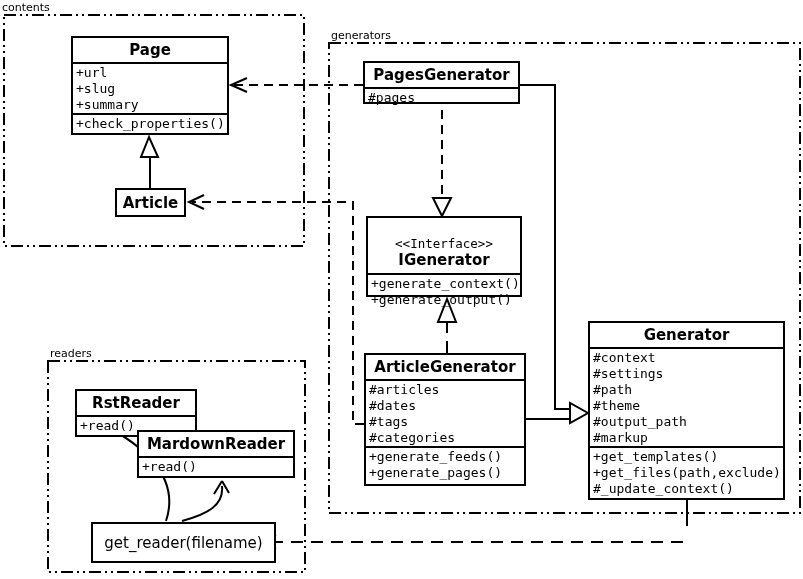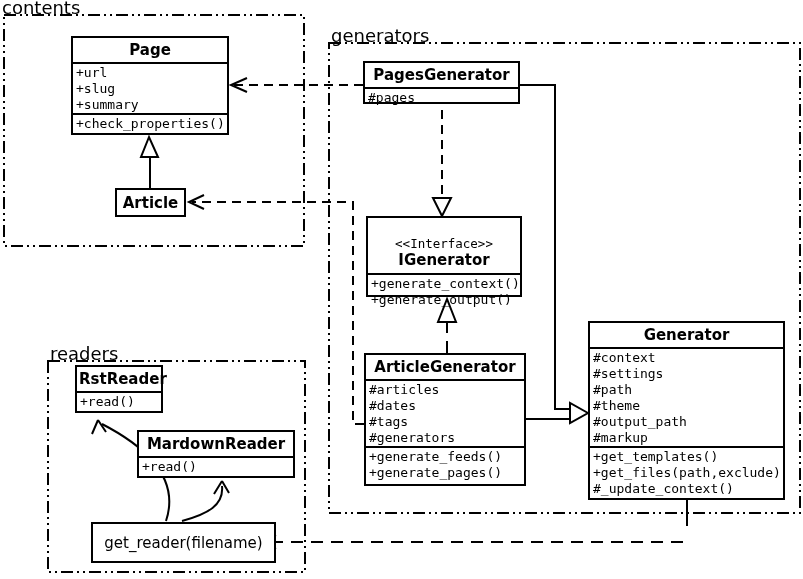--- a/index.html
+++ b/index.html
@@ -5,21 +5,21 @@
   html,body{margin:0;padding:0;background:#ffffff;}
   .canvas{
     position:relative;width:803px;height:579px;background:#ffffff;
     font-family:"DejaVu Sans",sans-serif;color:#000;overflow:hidden;
   }
   svg.layer{position:absolute;left:0;top:0;}
   .pkg{stroke-dasharray:12 4 2 4 2 4;}
   .dash{stroke-dasharray:9 6;}
   .dash2{stroke-dasharray:12 8;}
   .pkg-label{
-    position:absolute;font-size:18px;line-height:16px;white-space:nowrap;
+    position:absolute;font-size:11px;line-height:16px;white-space:nowrap;
   }
   .cls{
     position:absolute;background:#ffffff;border:2px solid #000;box-sizing:border-box;
   }
   .cls .title{
     font-weight:bold;font-size:15px;line-height:19px;text-align:center;
     padding:3px 2px 2px;white-space:nowrap;
   }
   .cls .stereo{
     font-family:"DejaVu Sans Mono",monospace;font-weight:normal;
@@ -122,21 +122,21 @@
       <div>+generate_output()</div>
     </div>
   </div>
 
   <div class="cls" style="left:364px;top:353px;width:162px;height:133px">
     <div class="title">ArticleGenerator</div>
     <div class="sect">
       <div>#articles</div>
       <div>#dates</div>
       <div>#tags</div>
-      <div>#generators</div>
+      <div>#categories</div>
     </div>
     <div class="sect">
       <div>+generate_feeds()</div>
       <div>+generate_pages()</div>
     </div>
   </div>
 
   <div class="cls" style="left:588px;top:321px;width:197px;height:179px">
     <div class="title">Generator</div>
     <div class="sect">
@@ -147,21 +147,21 @@
       <div>#output_path</div>
       <div>#markup</div>
     </div>
     <div class="sect">
       <div>+get_templates()</div>
       <div>+get_files(path,exclude)</div>
       <div>#_update_context()</div>
     </div>
   </div>
 
-  <div class="cls" style="left:75px;top:365px;width:88px;height:48px">
+  <div class="cls" style="left:75px;top:389px;width:122px;height:48px">
     <div class="title">RstReader</div>
     <div class="sect">
       <div>+read()</div>
     </div>
   </div>
 
   <div class="cls" style="left:137px;top:430px;width:158px;height:48px">
     <div class="title">MardownReader</div>
     <div class="sect">
       <div>+read()</div>

